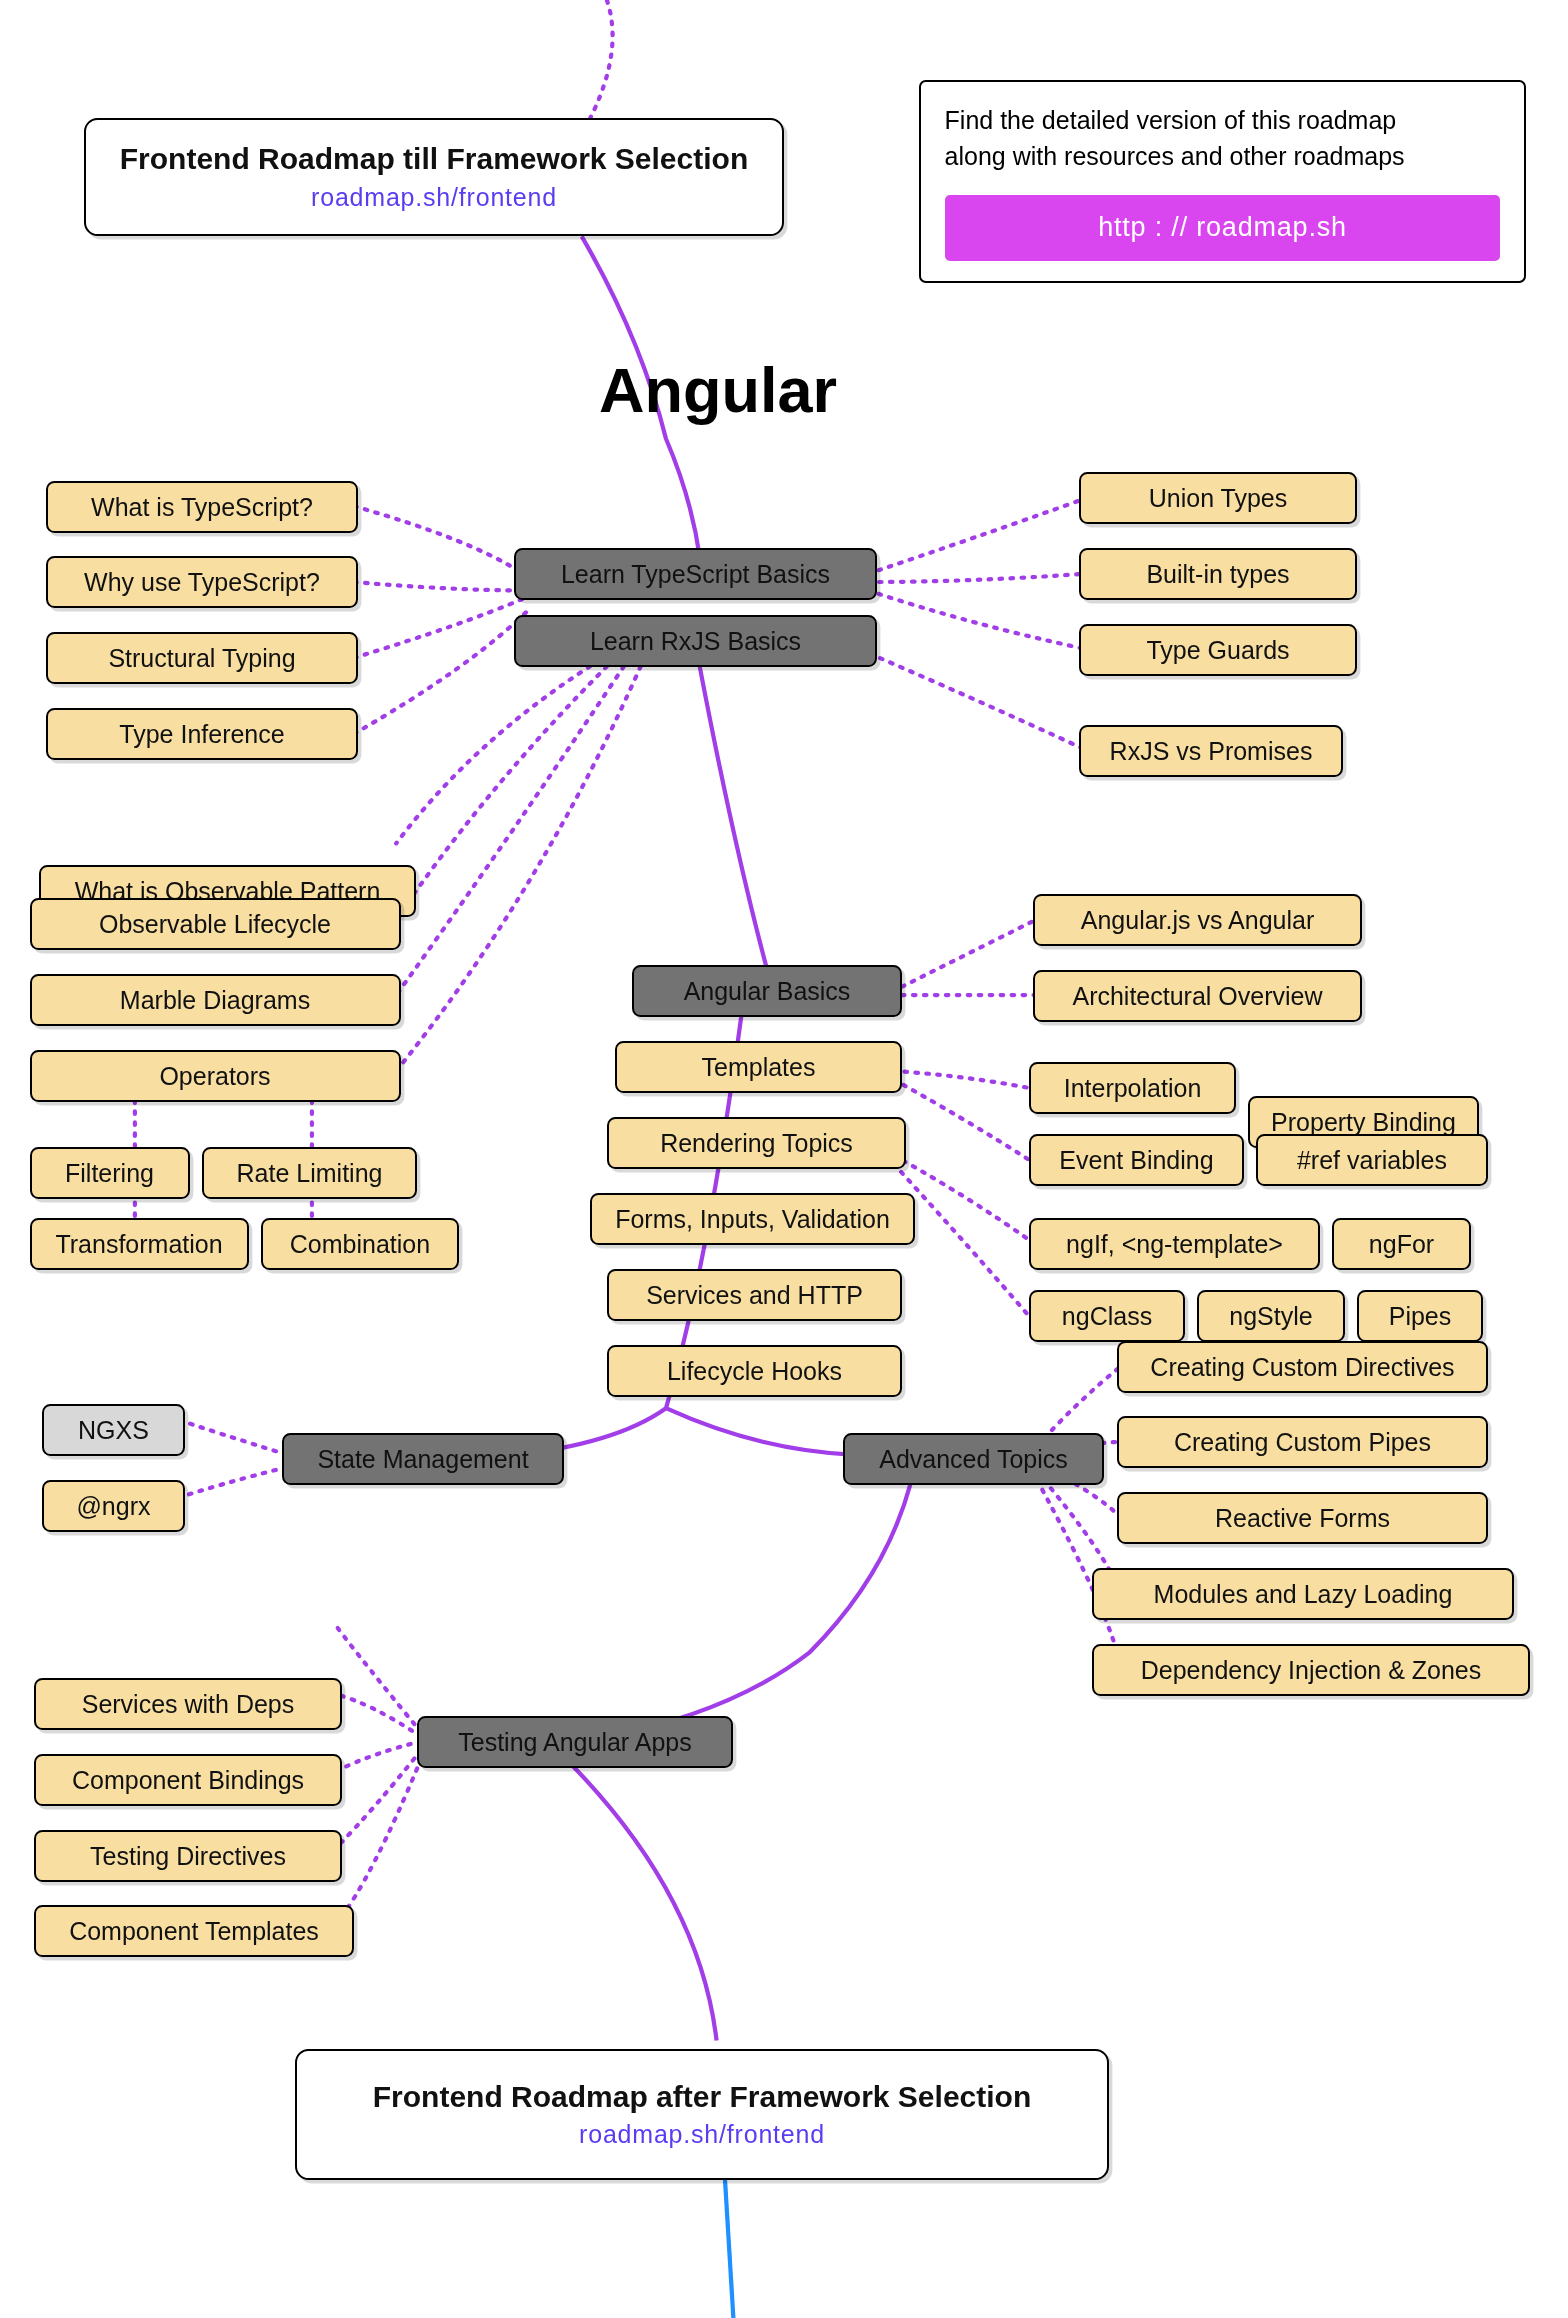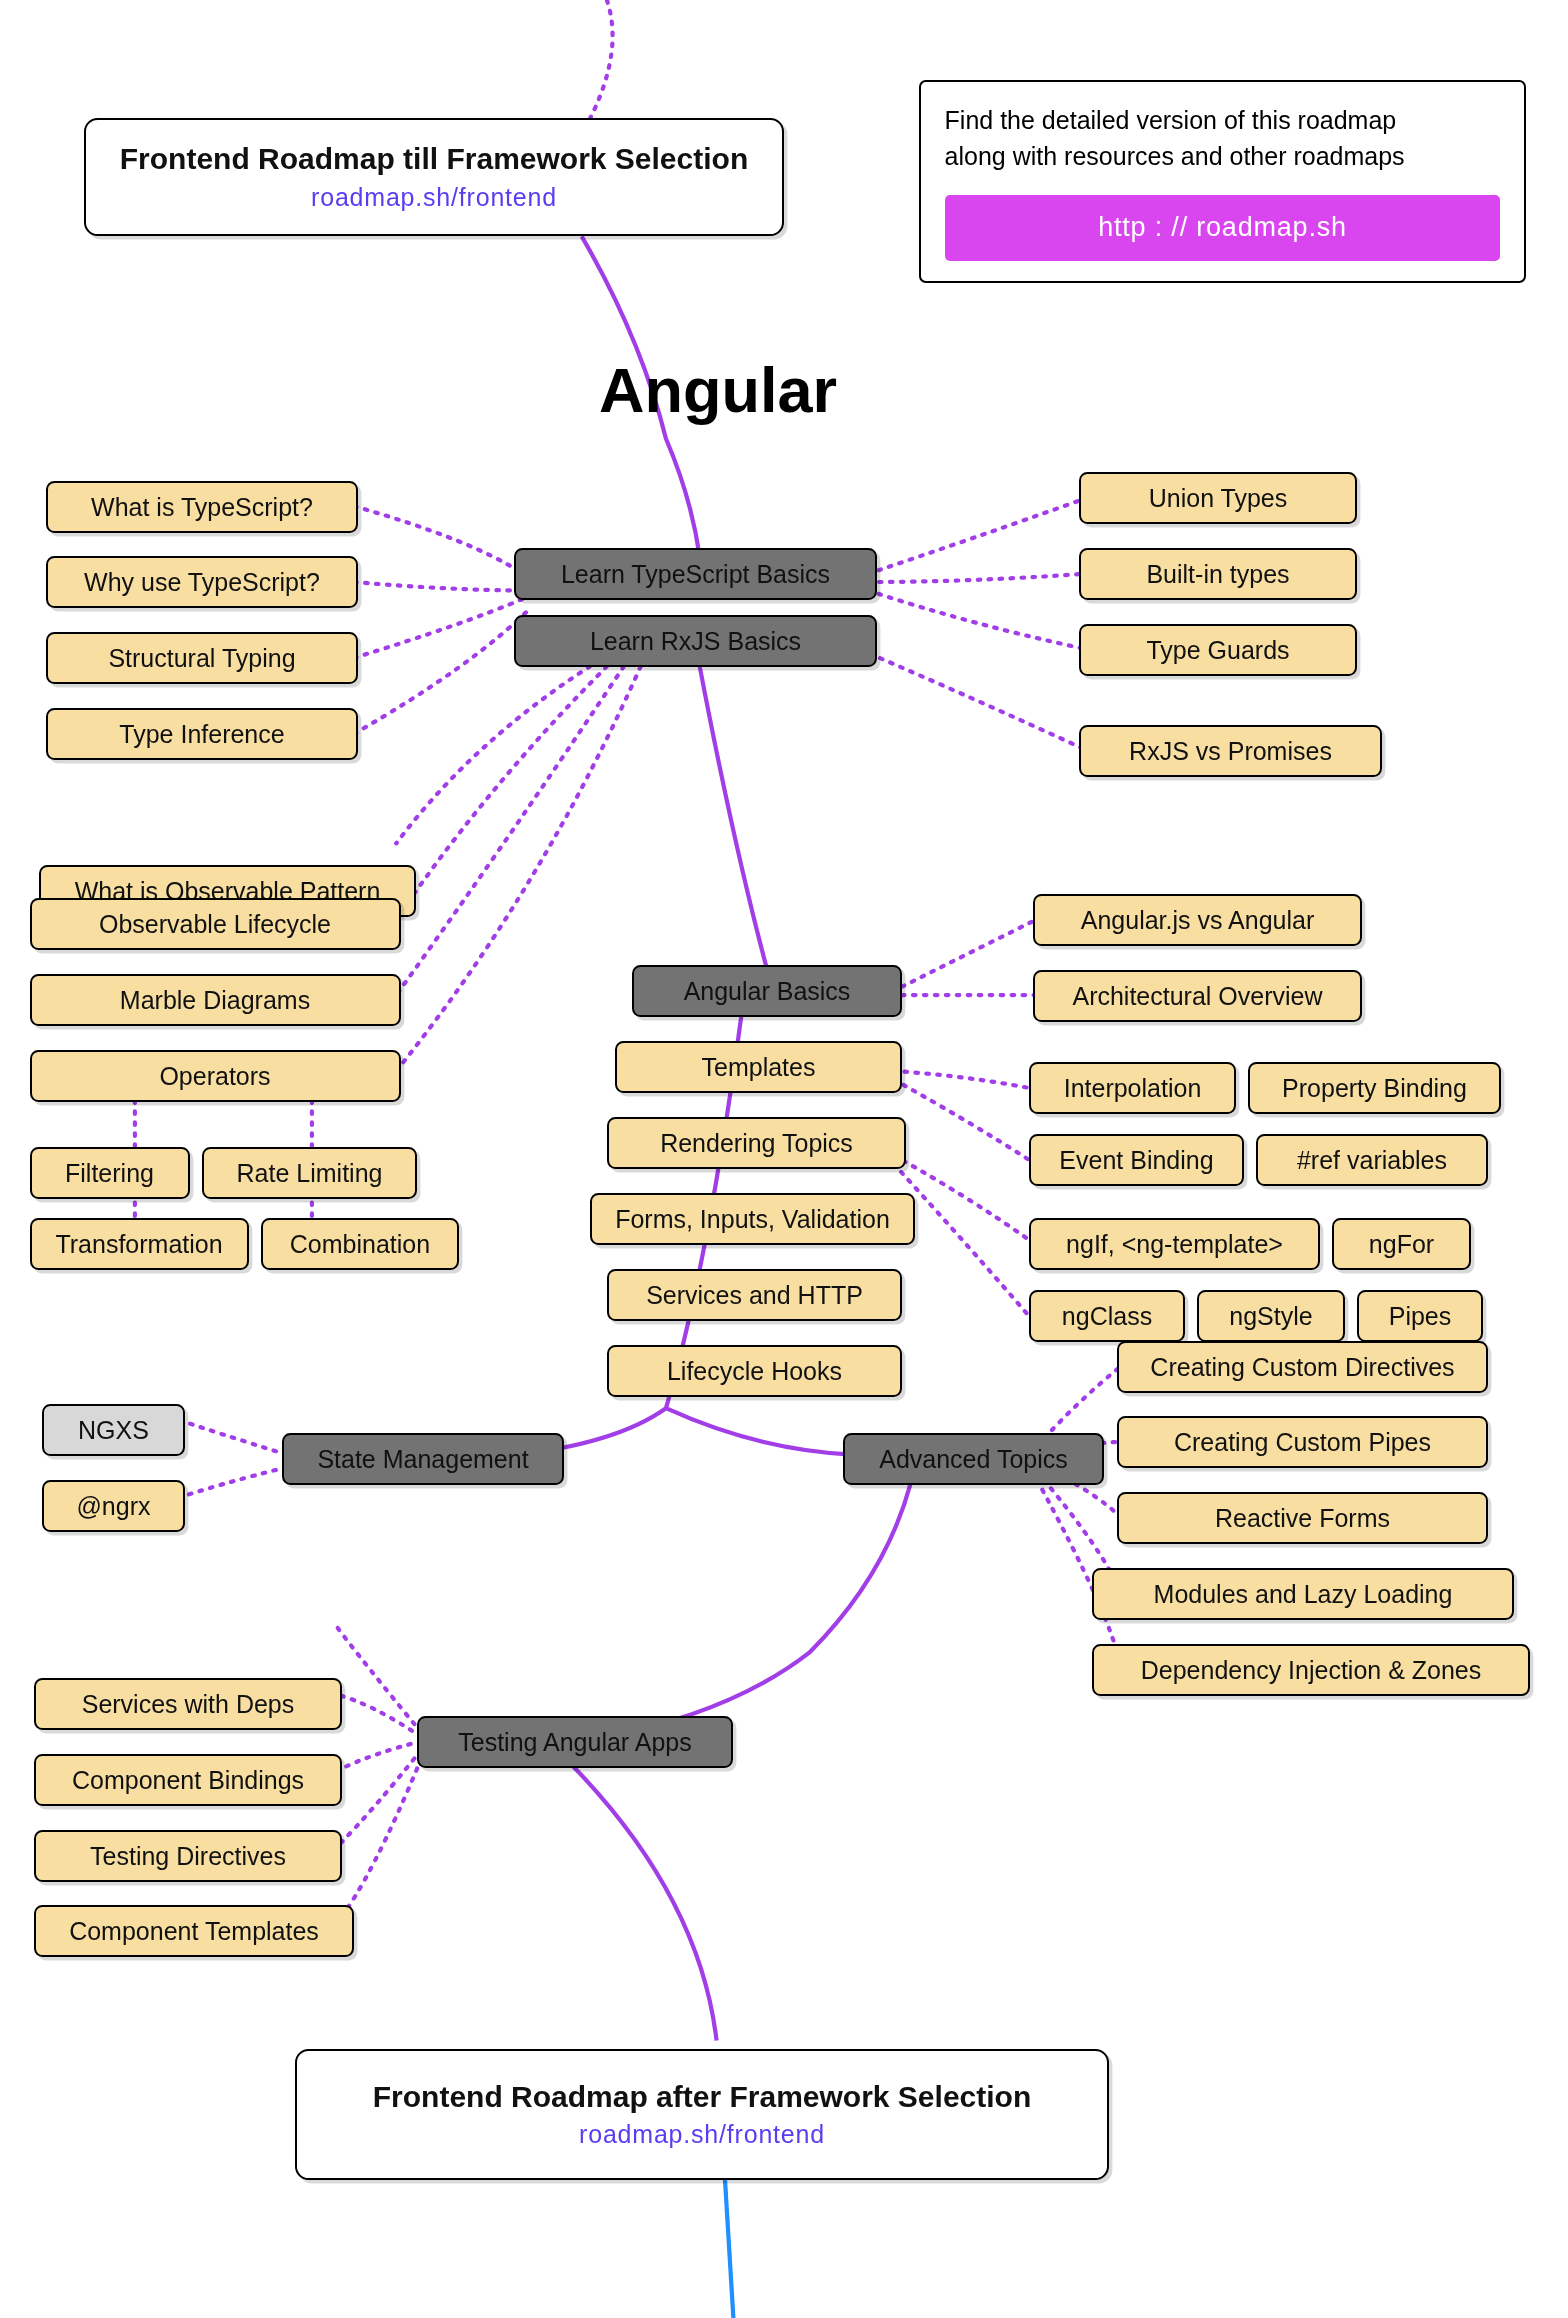--- a/index.html
+++ b/index.html
@@ -168,21 +168,21 @@
 
 <div class="node" style="left:46px; top:481px; width:312px; height:52px;">What is TypeScript?</div>
 <div class="node" style="left:46px; top:556px; width:312px; height:52px;">Why use TypeScript?</div>
 <div class="node" style="left:46px; top:632px; width:312px; height:52px;">Structural Typing</div>
 <div class="node" style="left:46px; top:708px; width:312px; height:52px;">Type Inference</div>
 
 <div class="node" style="left:1079px; top:472px; width:278px; height:52px;">Union Types</div>
 <div class="node" style="left:1079px; top:548px; width:278px; height:52px;">Built-in types</div>
 <div class="node" style="left:1079px; top:624px; width:278px; height:52px;">Type Guards</div>
 
-<div class="node" style="left:1079px; top:725px; width:303px; height:52px;">RxJS vs Promises</div>
+<div class="node" style="left:1079px; top:725px; width:264px; height:52px;">RxJS vs Promises</div>
 
 <div class="node" style="left:39px; top:822px; width:377px; height:52px;margin-top:43px;">What is Observable Pattern</div>
 <div class="node" style="left:29.5px; top:898px; width:371px; height:52px;">Observable Lifecycle</div>
 <div class="node" style="left:29.5px; top:974px; width:371px; height:52px;">Marble Diagrams</div>
 <div class="node" style="left:29.5px; top:1050px; width:371px; height:52px;">Operators</div>
 
 <div class="node" style="left:29.5px; top:1147px; width:160px; height:52px;">Filtering</div>
 <div class="node" style="left:202px; top:1147px; width:215px; height:52px;">Rate Limiting</div>
 <div class="node" style="left:29.5px; top:1218px; width:219px; height:52px;">Transformation</div>
 <div class="node" style="left:261px; top:1218px; width:198px; height:52px;">Combination</div>
@@ -191,21 +191,21 @@
 <div class="node" style="left:607px; top:1117px; width:299px; height:52px;">Rendering Topics</div>
 <div class="node" style="left:590px; top:1193px; width:325px; height:52px;">Forms, Inputs, Validation</div>
 <div class="node" style="left:607px; top:1269px; width:295px; height:52px;">Services and HTTP</div>
 <div class="node" style="left:607px; top:1345px; width:295px; height:52px;">Lifecycle Hooks</div>
 <div class="node" style="left:607px; top:1421px; width:295px; height:52px; z-index:-1;">Routing and Guards</div>
 
 <div class="node" style="left:1033px; top:894px; width:329px; height:52px;">Angular.js vs Angular</div>
 <div class="node" style="left:1033px; top:970px; width:329px; height:52px;">Architectural Overview</div>
 
 <div class="node" style="left:1029px; top:1062px; width:207px; height:52px;">Interpolation</div>
-<div class="node" style="left:1248px; top:1062px; width:253px; height:52px;">Property Binding</div>
+<div class="node" style="left:1248px; top:1096px; width:231px; height:52px;">Property Binding</div>
 <div class="node" style="left:1029px; top:1134px; width:215px; height:52px;">Event Binding</div>
 <div class="node" style="left:1256px; top:1134px; width:232px; height:52px;">#ref variables</div>
 
 <div class="node" style="left:1029px; top:1218px; width:291px; height:52px;">ngIf, &lt;ng-template&gt;</div>
 <div class="node" style="left:1332px; top:1218px; width:139px; height:52px;">ngFor</div>
 <div class="node" style="left:1029px; top:1290px; width:156px; height:52px;">ngClass</div>
 <div class="node" style="left:1197px; top:1290px; width:148px; height:52px;">ngStyle</div>
 <div class="node" style="left:1357px; top:1290px; width:126px; height:52px;">Pipes</div>
 
 <div class="gnode" style="left:42px; top:1404px; width:143px; height:52px;">NGXS</div>

